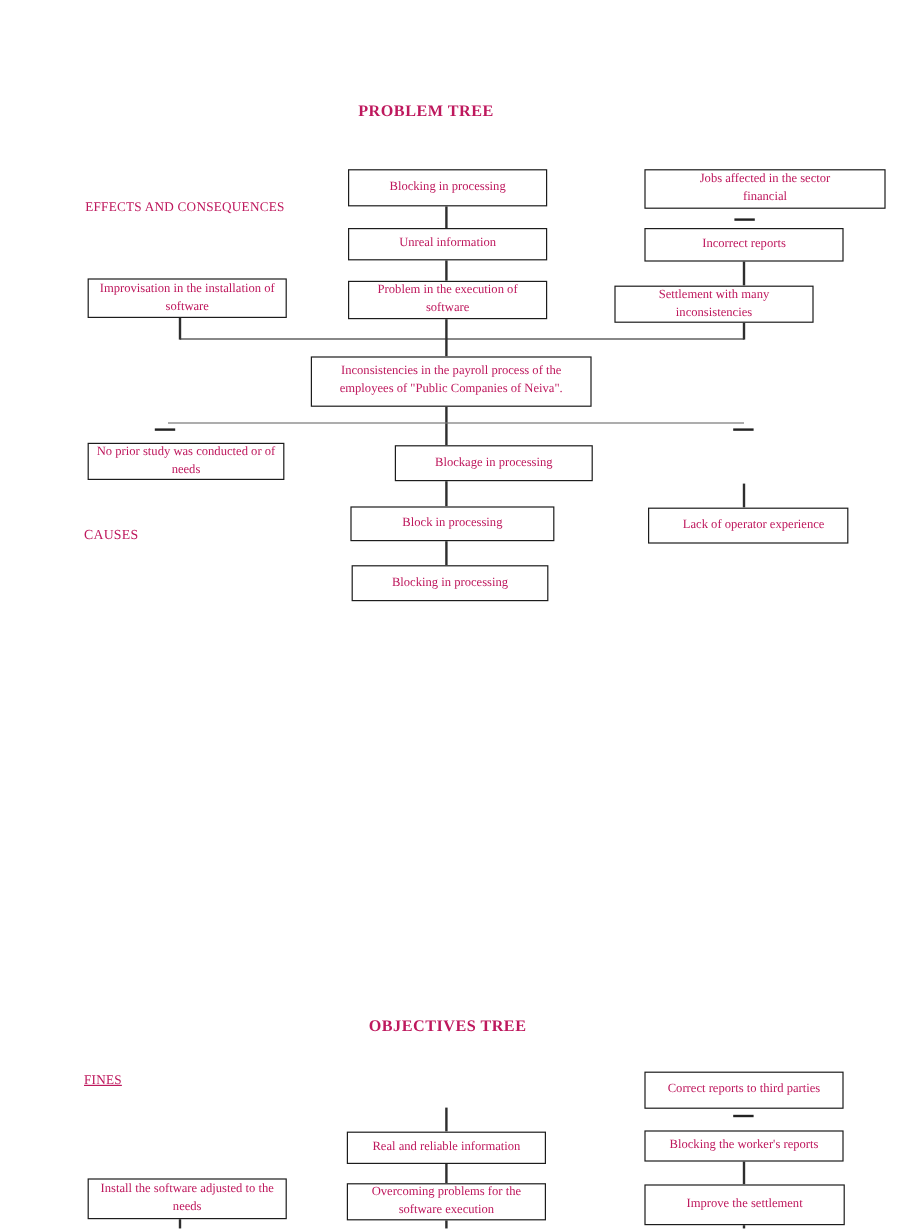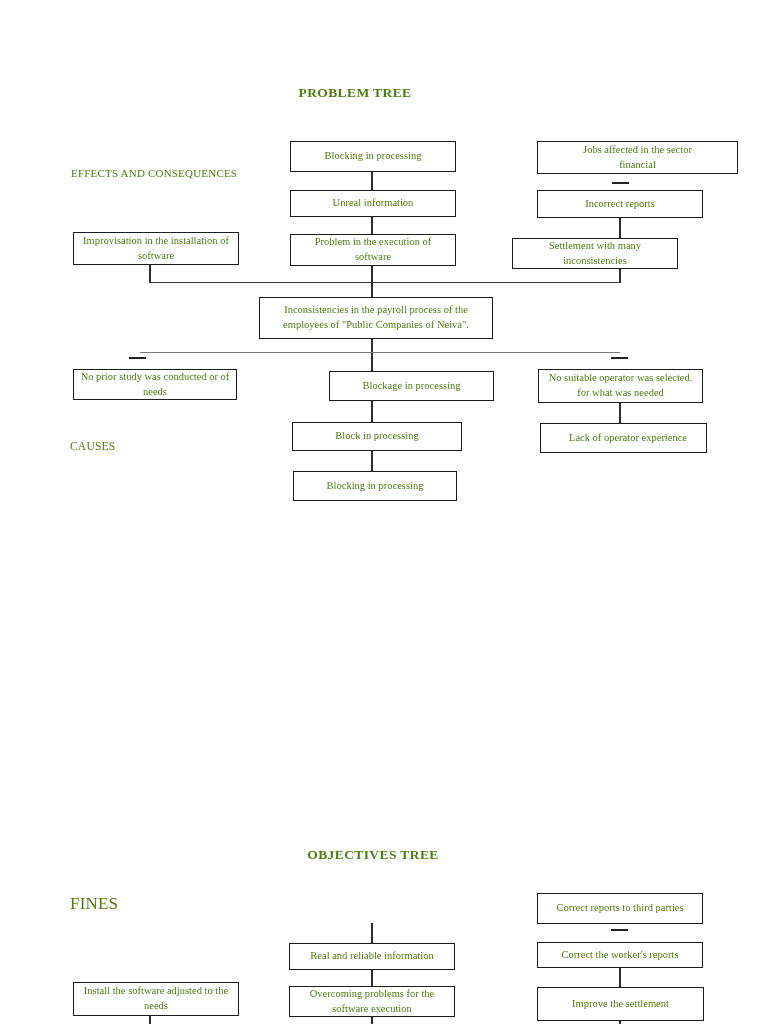--- a/index.html
+++ b/index.html
@@ -1,17 +1,17 @@
 <!DOCTYPE html>
 <html><head>
 <meta charset="utf-8">
 <style>
   html,body{margin:0;padding:0;background:#fff;}
   #page{position:relative;width:768px;height:1024px;background:#ffffff;overflow:hidden;
-        font-family:"Liberation Serif","DejaVu Serif",serif;color:#4d7c0f;}
+        font-family:"Liberation Serif","DejaVu Serif",serif;color:#be185d;}
   .tree-title{position:absolute;transform:translateX(-50%);font-size:13.5px;font-weight:bold;
         letter-spacing:.4px;white-space:nowrap;}
   .side-label{position:absolute;font-size:11px;letter-spacing:.2px;white-space:nowrap;}
   .box{position:absolute;border:1.4px solid #1c1c1c;background:#fff;box-sizing:border-box;
         display:flex;align-items:center;justify-content:center;text-align:center;
         font-size:10.5px;line-height:1.4;white-space:pre-line;padding:1px 4px;}
   .vline{position:absolute;width:1.5px;background:#2e2e2e;}
   .hline{position:absolute;height:1.4px;background:#3a3a3a;}
   .hline-faint{position:absolute;height:1.2px;background:#787878;}
   .dash{position:absolute;width:17px;height:2px;background:#222;}
@@ -54,46 +54,44 @@
 employees of "Public Companies of Neiva".</div>
 
   <div class="vline" style="left:371px;top:339px;height:32px;"></div>
   <div class="hline-faint" style="left:140px;top:352px;width:480px;"></div>
   <div class="dash" style="left:129px;top:357px;"></div>
   <div class="dash" style="left:611px;top:357px;"></div>
 
   <div class="box" style="left:73px;top:369px;width:164px;height:31px;">No prior study was conducted or of
 needs</div>
   <div class="box" style="left:292px;top:371px;width:165px;height:30px;margin-left:37px;">Blockage in processing</div>
-  <div class="box" style="left:538px;top:369px;width:165px;height:34px;">No suitable operator was selected.
-for what was needed</div>
 
   <div class="vline" style="left:371px;top:401px;height:21px;"></div>
   <div class="vline" style="left:619px;top:403px;height:20px;"></div>
 
   <div class="box" style="left:292px;top:422px;width:170px;height:29px;">Block in processing</div>
   <div class="box" style="left:540px;top:423px;width:167px;height:30px;padding-left:13px;">Lack of operator experience</div>
 
   <div class="side-label" style="left:70px;top:440px;font-size:11.5px;">CAUSES</div>
 
   <div class="vline" style="left:371px;top:451px;height:20px;"></div>
 
   <div class="box" style="left:293px;top:471px;width:164px;height:30px;">Blocking in processing</div>
 
   <div class="tree-title" style="left:373px;top:847px;">OBJECTIVES TREE</div>
 
-  <div class="side-label" style="left:70px;top:894px;font-size:17px;">FINES</div>
+  <div class="side-label" style="left:70px;top:894px;font-size:11px;text-decoration:underline;">FINES</div>
 
   <div class="box" style="left:537px;top:893px;width:166px;height:31px;">Correct reports to third parties</div>
 
   <div class="vline" style="left:371px;top:923px;height:20px;"></div>
   <div class="dash" style="left:611px;top:929px;"></div>
 
   <div class="box" style="left:289px;top:943px;width:166px;height:27px;">Real and reliable information</div>
-  <div class="box" style="left:537px;top:942px;width:166px;height:26px;">Correct the worker's reports</div>
+  <div class="box" style="left:537px;top:942px;width:166px;height:26px;">Blocking the worker's reports</div>
 
   <div class="vline" style="left:371px;top:970px;height:16px;"></div>
   <div class="vline" style="left:619px;top:968px;height:19px;"></div>
 
   <div class="box" style="left:73px;top:982px;width:166px;height:34px;">Install the software adjusted to the
 needs</div>
   <div class="box" style="left:289px;top:986px;width:166px;height:31px;">Overcoming problems for the
 software execution</div>
   <div class="box" style="left:537px;top:987px;width:167px;height:34px;">Improve the settlement</div>
 

